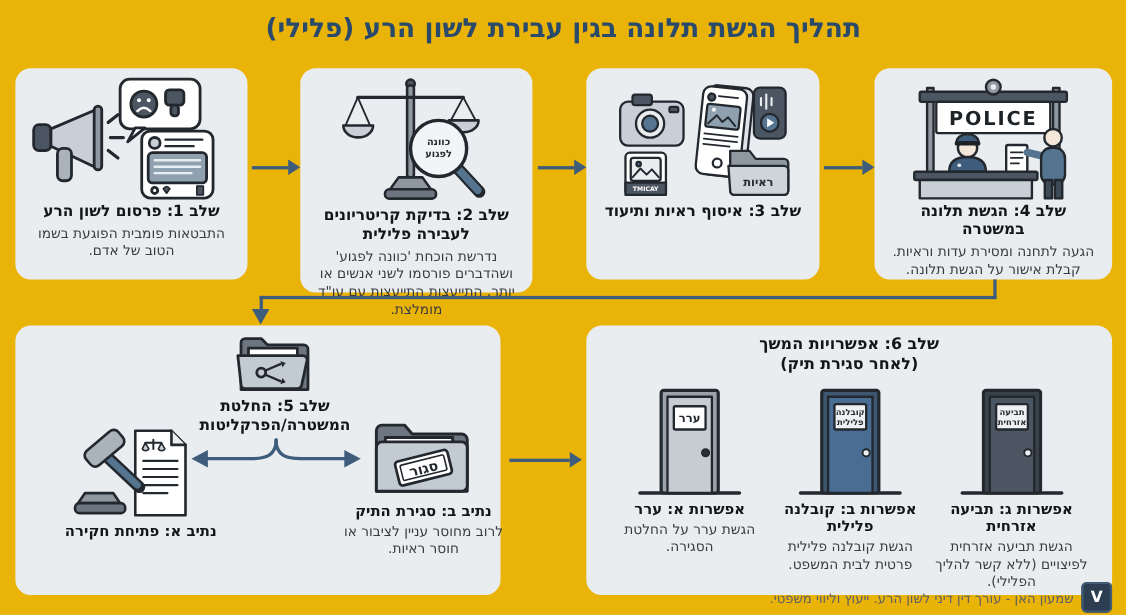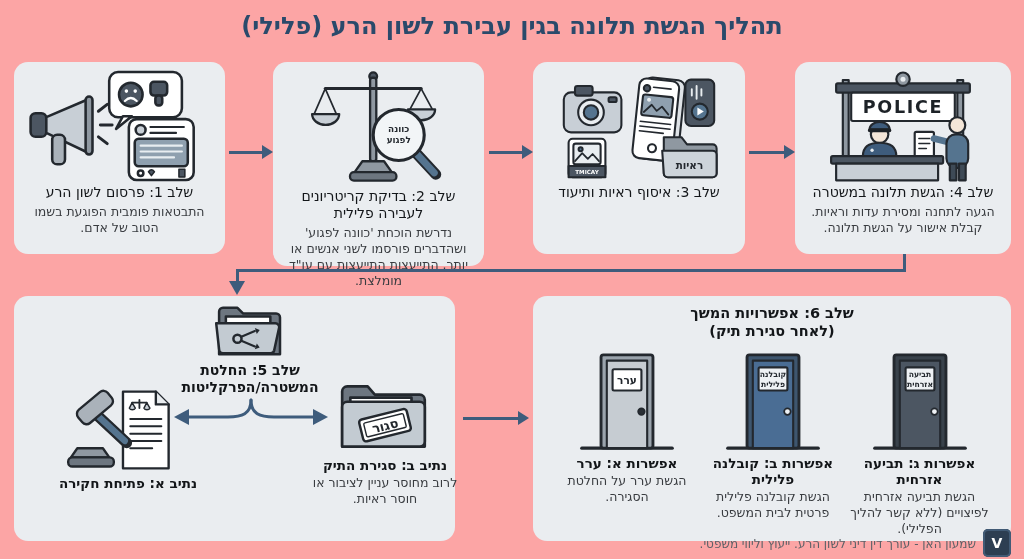--- a/index.html
+++ b/index.html
@@ -1,28 +1,28 @@
 <!DOCTYPE html>
 <html lang="he"><head>
 <meta charset="utf-8">
 <style>
   html,body{margin:0;padding:0;background:#fff;}
-  #canvas{position:relative;width:1024px;height:559px;background:#fca5a5;overflow:hidden;
+  #canvas{position:relative;width:1024px;height:559px;background:#eab308;overflow:hidden;
           font-family:"DejaVu Sans",sans-serif;}
   .title{position:absolute;top:12px;left:0;right:0;text-align:center;
          font-size:24px;font-weight:bold;color:#2a4a6b;}
   .panel{position:absolute;background:#eaedf0;border-radius:14px;box-sizing:border-box;
          display:flex;flex-direction:column;align-items:center;padding:8px 8px 6px;}
   #box1{left:14px;top:62px;width:211px;height:192px;}
   #box2{left:273px;top:62px;width:211px;height:204px;}
   #box3{left:533px;top:62px;width:212px;height:192px;}
   #box4{left:795px;top:62px;width:216px;height:192px;}
   #box5{left:14px;top:296px;width:441px;height:245px;display:block;padding:0;}
   #box6{left:533px;top:296px;width:478px;height:245px;display:block;padding:0;}
-  .step-title{font-weight:normal;font-size:14px;color:#131619;text-align:center;margin-top:2px;line-height:1.22;}
+  .step-title{font-weight:bold;font-size:14px;color:#131619;text-align:center;margin-top:2px;line-height:1.22;}
   .step-body{font-size:12.5px;color:#393c40;text-align:center;line-height:1.28;margin-top:3px;}
   .w180{max-width:182px;} .w170{max-width:172px;} .w200{max-width:204px;} .w190{max-width:192px;}
   
   .harrow{position:absolute;height:3px;background:#3e5c7c;}
   .harrow:after{content:"";position:absolute;right:-11px;top:-6px;width:0;height:0;
     border-left:11px solid #3e5c7c;border-top:7px solid transparent;border-bottom:7px solid transparent;}
   #a1{left:229px;top:151px;width:33px;}
   #a2{left:489px;top:151px;width:33px;}
   #a3{left:749px;top:151px;width:35px;}
   #a4{left:463px;top:417px;width:55px;}

